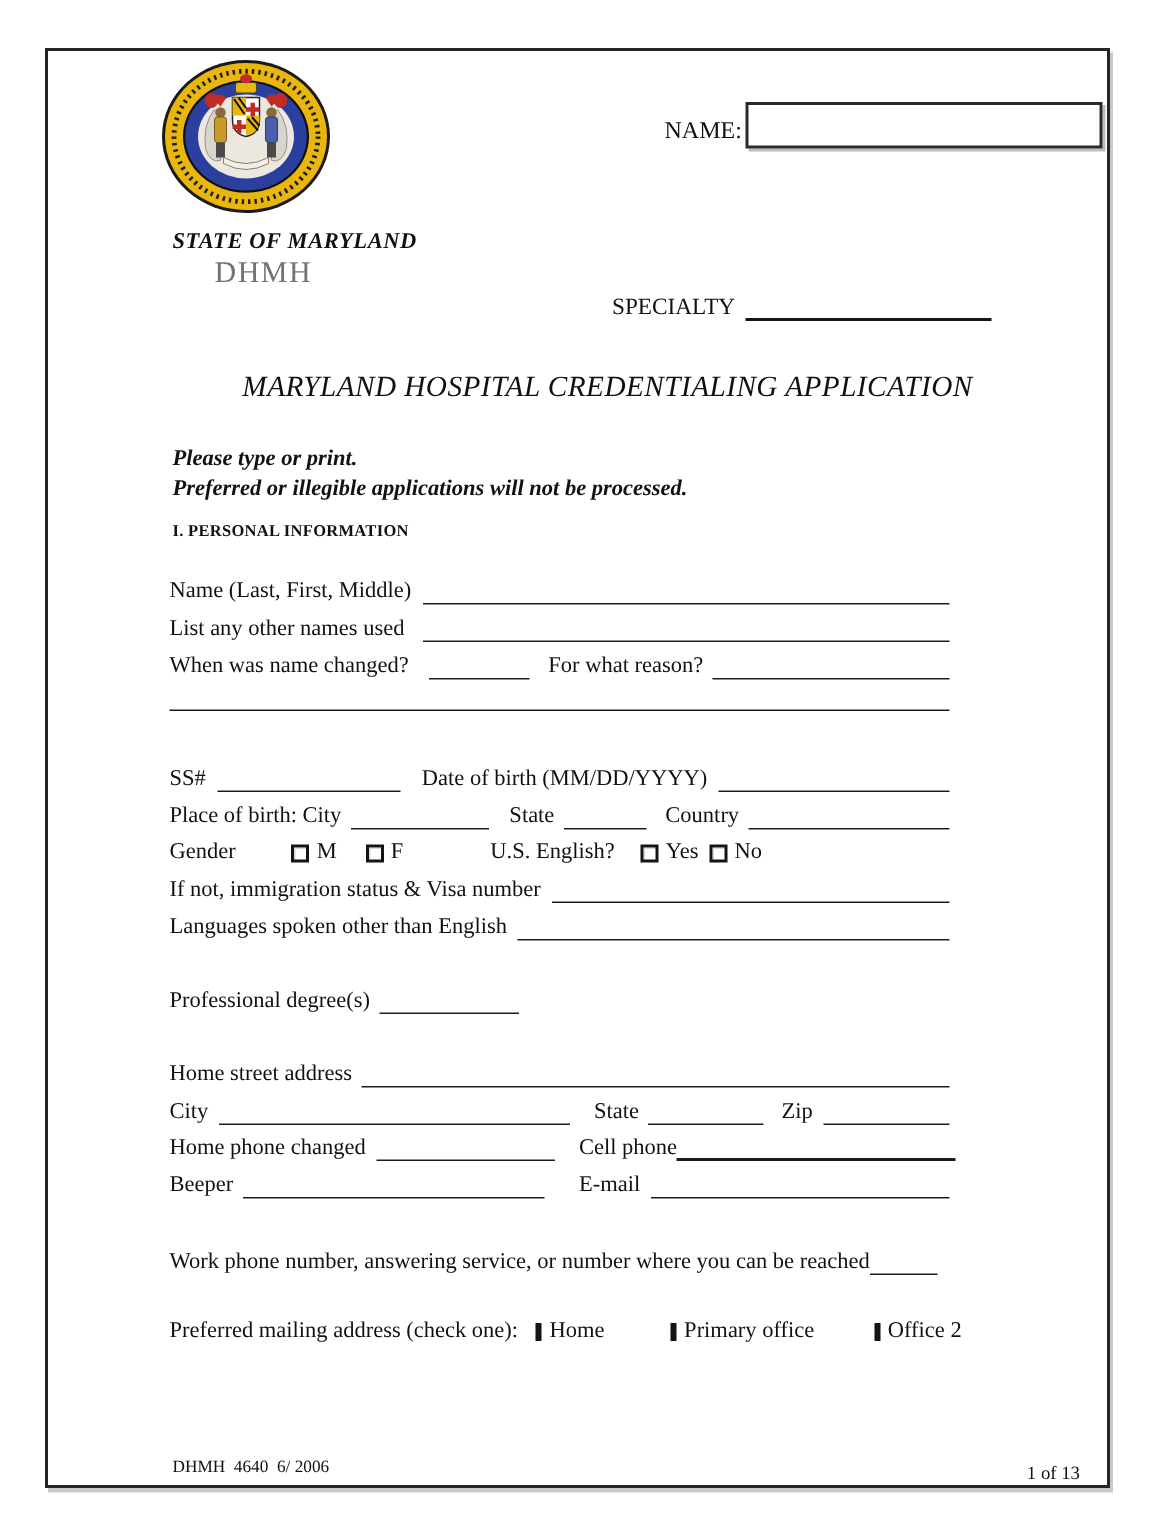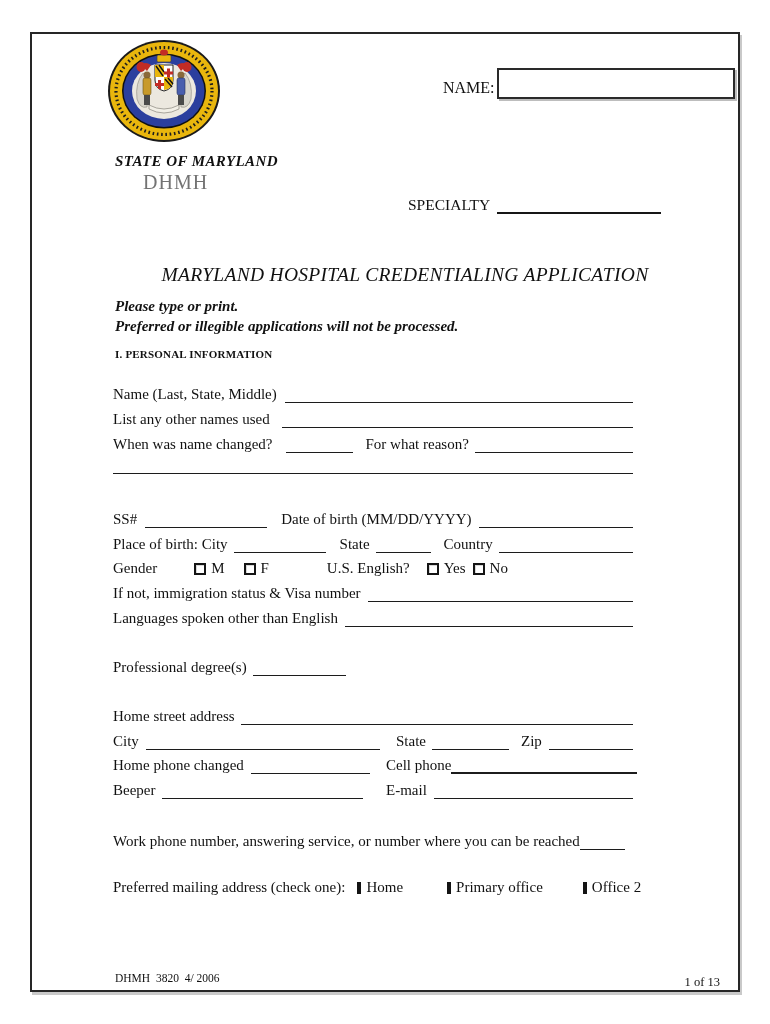--- a/index.html
+++ b/index.html
@@ -25,21 +25,21 @@
   }
   .name-lbl { position: absolute; left: 411px; top: 45px; font-size: 16px; white-space: nowrap; }
   .name-box {
     position: absolute; left: 465px; top: 34px; width: 238px; height: 31px;
     border: 2px solid #2a2a2a; background: #fff; box-shadow: 2px 2px 0 #bdbdbd;
   }
   .spec { position: absolute; left: 376px; top: 162px; display: flex; align-items: flex-end; font-size: 15.5px; }
   .spec .lbl { margin-right: 7px; }
   .spec .sline { width: 164px; height: 15px; border-bottom: 2px solid #161616; display: inline-block; }
   .title {
-    position: absolute; left: 0; top: 230px; width: 100%; padding-left: 40px;
+    position: absolute; left: 0; top: 214px; width: 100%; padding-left: 40px;
     text-align: center; font-style: italic; font-size: 19.5px; letter-spacing: 0.3px;
     white-space: nowrap;
   }
   .instr { position: absolute; left: 83px; top: 262px; font-size: 15px; font-weight: bold; font-style: italic; line-height: 20px; }
   .sect { position: absolute; left: 83px; top: 314px; font-size: 11px; font-weight: bold; letter-spacing: 0.2px; }
   .row {
     position: absolute; left: 81px; width: 520px; display: flex;
     align-items: flex-end; font-size: 15px; line-height: 18px; white-space: nowrap;
   }
   .lbl { display: inline-block; }
@@ -107,21 +107,21 @@
   <div class="title">MARYLAND HOSPITAL CREDENTIALING APPLICATION</div>
 
   <div class="instr">
     <div>Please type or print.</div>
     <div>Preferred or illegible applications will not be processed.</div>
   </div>
 
   <div class="sect">I. PERSONAL INFORMATION</div>
 
   <div class="row" style="top:351px">
-    <span class="lbl" style="margin-right:8px">Name (Last, State, Middle)</span>
+    <span class="lbl" style="margin-right:8px">Name (Last, First, Middle)</span>
     <span class="fline fl"></span>
   </div>
 
   <div class="row" style="top:376px">
     <span class="lbl" style="margin-right:12px">List any other names used</span>
     <span class="fline fl"></span>
   </div>
 
   <div class="row" style="top:401px">
     <span class="lbl">When was name changed?</span>
@@ -228,16 +228,16 @@
   <div class="row" style="top:844px">
     <span class="lbl">Preferred mailing address (check one):</span>
     <span class="cb" style="margin-left:12px"></span>
     <span class="lbl">Home</span>
     <span class="cb" style="margin-left:44px"></span>
     <span class="lbl">Primary office</span>
     <span class="cb" style="margin-left:40px"></span>
     <span class="lbl">Office 2</span>
   </div>
 
-  <div class="foot-l">DHMH  3820  4/ 2006</div>
+  <div class="foot-l">DHMH  4640  6/ 2006</div>
   <div class="foot-r">1 of 13</div>
 
 </div>
 
 </body></html>

